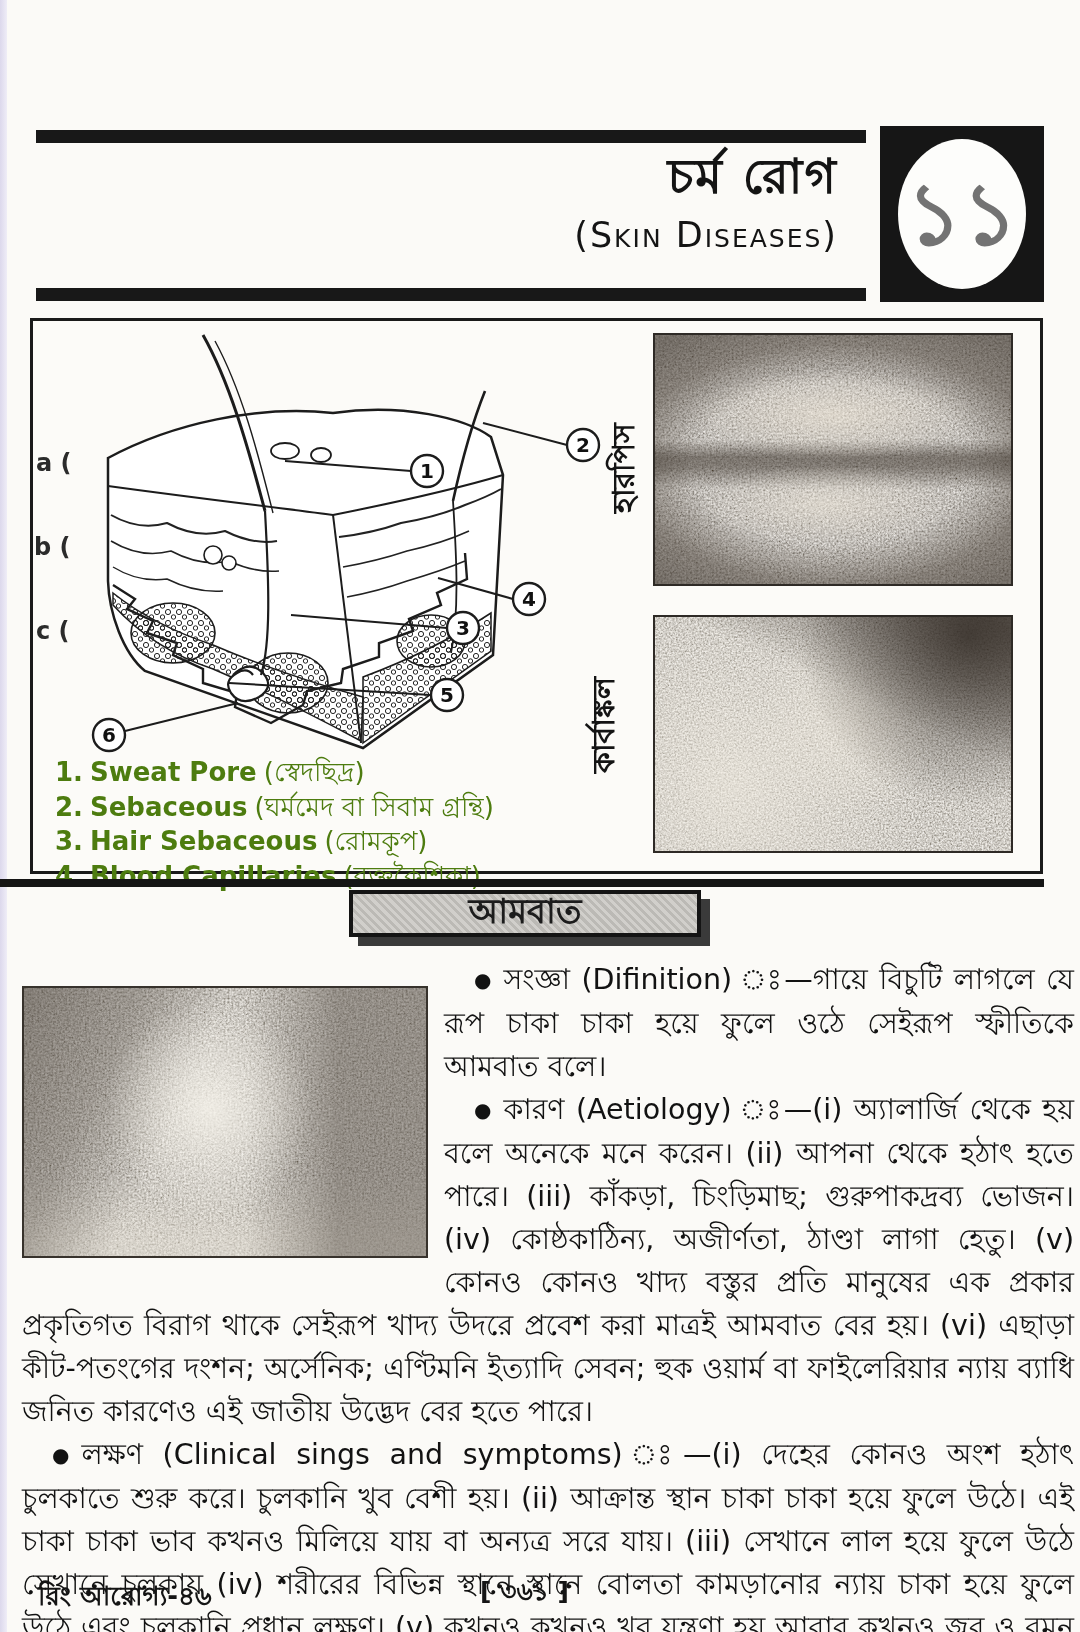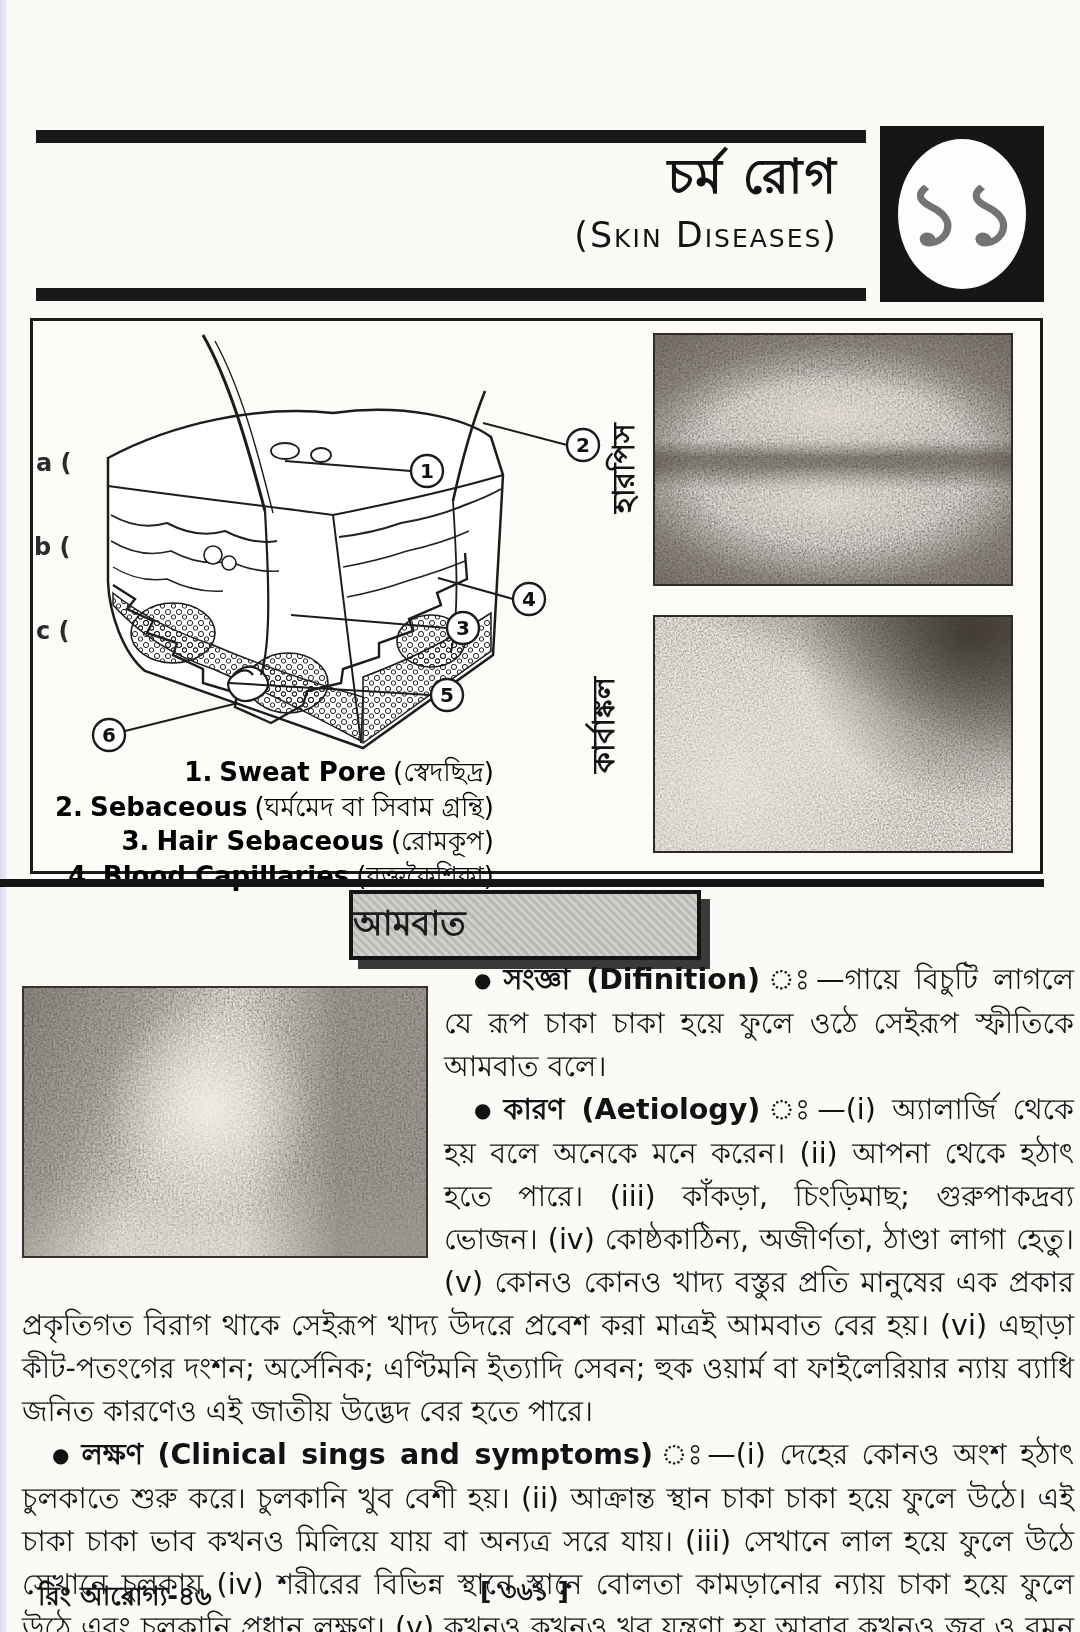--- a/index.html
+++ b/index.html
@@ -27,21 +27,21 @@
   .chapter-num { font-size:86px; font-weight:700; color:#737373; line-height:1; }
 
   
   .figure-box { position:absolute; left:30px; top:318px; width:1013px; height:556px;
     border:3px solid #1a1a1a; background:#fcfbf8; }
   .rule-thick { position:absolute; left:0; top:879px; width:1044px; height:8px; background:#151515; }
 
   .diagram-svg { position:absolute; left:0; top:2px; width:582px; height:434px; }
 
   .legend { position:absolute; left:22px; top:434px; font-size:26px; line-height:34.5px;
-    font-weight:600; color:#000000;text-align:right; }
+    font-weight:600; color:#4d7c0f; }
   .legend-item span { margin-right:7px; }
   .legend-bn { font-weight:500; }
 
   .photo { position:absolute; border:2px solid #2e2a26; overflow:hidden; background:#8d857c; }
   .photo-1 { left:620px; top:12px;  width:360px; height:253px; }
   .photo-2 { left:620px; top:294px; width:360px; height:238px; }
   .photo svg { position:absolute; left:0; top:0; width:100%; height:100%; }
   .overlay { position:absolute; left:0; top:0; right:0; bottom:0; }
   .ov-herpes { background:
       radial-gradient(ellipse 58% 26% at 50% 32%, rgba(238,230,216,.62), rgba(238,230,216,0) 70%),
@@ -53,43 +53,43 @@
       linear-gradient(205deg, rgba(60,52,45,.65) 4%, rgba(60,52,45,0) 38%),
       radial-gradient(circle at 22% 72%, rgba(240,235,224,.6), rgba(240,235,224,0) 58%),
       radial-gradient(circle at 55% 45%, rgba(235,229,217,.45), rgba(235,229,217,0) 40%); }
   .vcap { position:absolute; width:140px; height:36px; line-height:36px; text-align:center;
     font-size:30px; font-weight:700; transform:rotate(-90deg); white-space:nowrap; }
   .vcap-1 { left:521px; top:129px; }
   .vcap-2 { left:501px; top:386px; }
   .side-letter { position:absolute; font-size:24px; font-weight:600; color:#2b2b2b; }
 
   
-  .sec-box { position:absolute; left:349px; top:890px; width:352px; height:70px;
+  .sec-box { position:absolute; left:349px; top:890px; width:352px; height:47px;
     background:
       repeating-linear-gradient(45deg, rgba(255,255,255,.18) 0 3px, rgba(0,0,0,.06) 3px 6px),
       #c7c5c0;
     border:4px solid #141414; box-shadow:9px 9px 0 #3a3a3a;
-    display:flex; align-items:center; 
+    display:flex; align-items:center; justify-content:center;
     font-size:34px; font-weight:700; color:#1c1c1c; }
   .sec-box .en { font-variant:small-caps; margin-left:10px; letter-spacing:1px; }
 
   
   .content { position:absolute; left:22px; top:958px; width:1052px;
     font-size:28.5px; line-height:43px; text-align:justify; color:#121212; }
   .uphoto { float:left; width:406px; height:272px; margin:28px 16px 8px 0;
     position:relative; overflow:hidden; border:2px solid #37322c; background:#8f877e; }
   .uphoto svg { position:absolute; left:0; top:0; width:100%; height:100%; }
   .ov-urticaria { background:
       radial-gradient(ellipse 34% 55% at 46% 45%, rgba(245,242,234,.85), rgba(245,242,234,0) 75%),
       linear-gradient(115deg, rgba(72,64,56,.55) 0%, rgba(72,64,56,.35) 22%, rgba(72,64,56,0) 40%),
       linear-gradient(to right, rgba(0,0,0,0) 55%, rgba(82,74,66,.45) 78%),
       linear-gradient(to bottom, rgba(0,0,0,0) 70%, rgba(230,225,214,.5) 95%); }
   .para { margin:0; }
   .bullet { display:inline-block; margin:0 12px 0 30px; font-size:20px; vertical-align:2px; }
-  .plabel { font-weight:700; }
+  .plabel { font-weight:400; }
   .footer { position:absolute; left:0; top:1568px; width:1080px; height:48px; }
   .footer-left { position:absolute; left:18px; top:8px; font-size:26px; font-weight:700;margin-left:20px; }
   .footer-page { position:absolute; left:480px; top:4px; font-size:25px; font-weight:700; }
 </style>
 </head>
 <body>
 
 <div class="page">
   <div class="edge-strip"></div>
 

